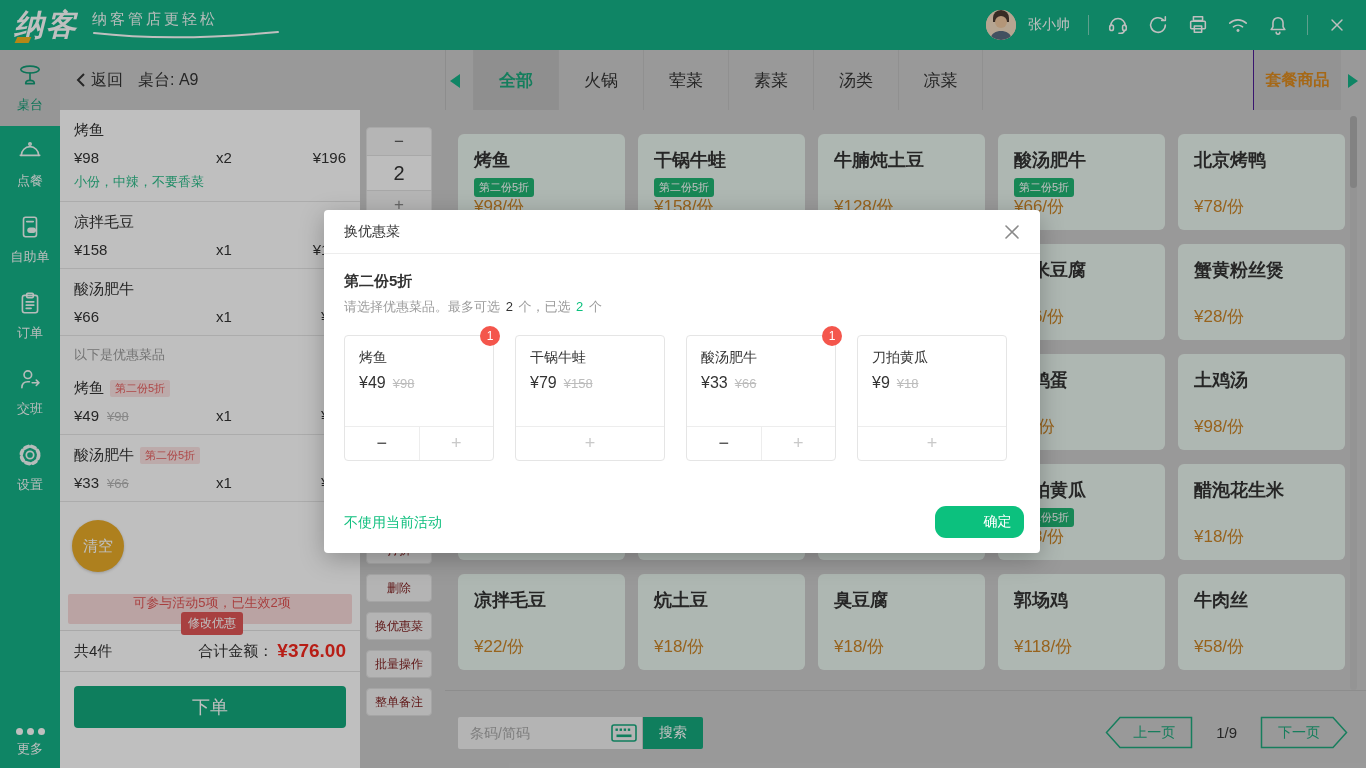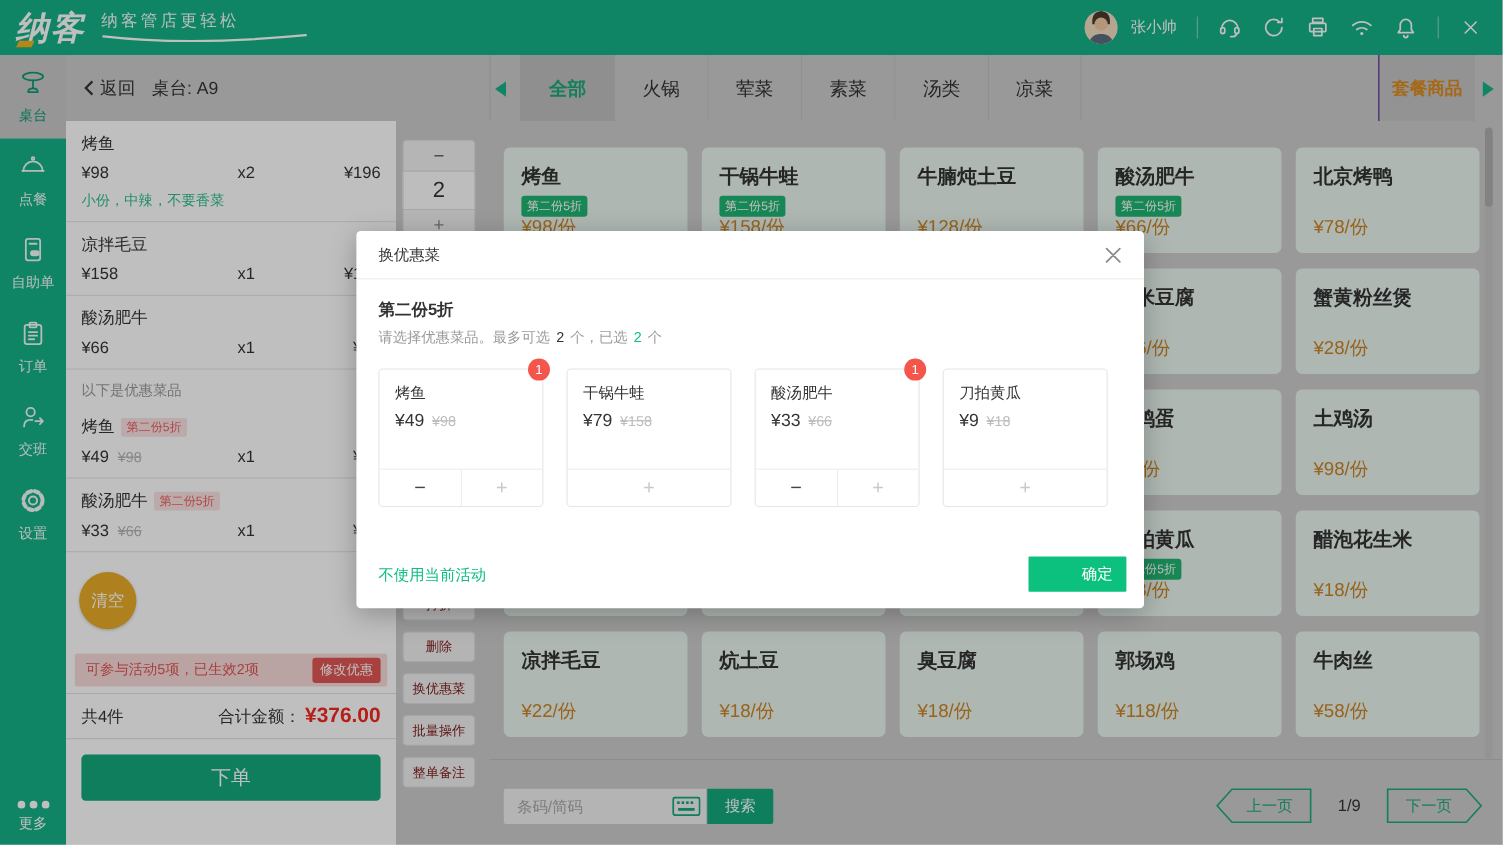--- a/index.html
+++ b/index.html
@@ -66,21 +66,21 @@
   .strike { color:#b5b5b5; text-decoration:line-through; font-size:13px; }
   .oi-qty { width:66px; color:#333; }
   .oi-total { width:64px; text-align:right; }
   .oi-note { margin-top:7px; font-size:13px; color:#2fbd8b; }
   .promo-header { padding:10px 14px 4px; font-size:13px; color:#9a9a9a; }
   .clear-zone { position:relative; height:92px; border-bottom:0; }
   .clear-btn { position:absolute; left:12px; top:18px; width:52px; height:52px; border-radius:50%;
     background:#e8ab28; color:#fff; font-size:15px; display:flex; align-items:center; justify-content:center;
     cursor:pointer; box-shadow:0 1px 3px rgba(0,0,0,.2); }
   .act-bar { margin:0 8px; height:30px; background:#f9dada; border-radius:2px; display:flex;
-    align-items:center; padding:0 6px 0 10px; }
+    align-items:center; padding:0 6px 0 10px;flex-direction:column; }
   .act-text { font-size:13px; color:#e05555; flex:1; }
   .act-btn { font-size:12px; color:#fff; background:#e05656; border-radius:3px; padding:3px 7px; cursor:pointer; }
   .sum-row { margin-top:6px; border-top:1px solid #e2e2e2; border-bottom:1px solid #e2e2e2; height:42px;
     display:flex; align-items:center; padding:0 14px; }
   .sum-count { font-size:15px; color:#333; flex:1; }
   .sum-label { font-size:15px; color:#333; }
   .sum-total { font-size:19px; font-weight:bold; color:#f5281e; margin-left:4px; }
   .submit-btn { margin:14px 14px 0; height:42px; background:#13a97c; border-radius:4px; color:#fff;
     font-size:18px; display:flex; align-items:center; justify-content:center; cursor:pointer; }
 
@@ -146,21 +146,21 @@
   .mc-price { font-size:16px; color:#333; }
   .mc-orig { font-size:13px; color:#bcbcbc; text-decoration:line-through; }
   .mc-badge { position:absolute; top:-10px; right:-7px; width:20px; height:20px; border-radius:50%;
     background:#f4564c; color:#fff; font-size:12px; display:flex; align-items:center; justify-content:center; }
   .mc-foot { position:absolute; left:0; right:0; bottom:0; height:34px; border-top:1px solid #ededed; display:flex; }
   .mc-half { flex:1; display:flex; align-items:center; justify-content:center; font-size:18px; cursor:pointer; }
   .mc-half.minus { color:#444; border-right:1px solid #ededed; }
   .mc-half.plus { color:#c9c9c9; }
   .m-skip { position:absolute; left:20px; top:514px; font-size:14px; color:#0fbf7e; cursor:pointer; }
   .m-confirm { position:absolute; right:16px; top:506px; width:89px; height:32px; background:#0cc17e;
-    border-radius:1px; color:#fff; font-size:14px; display:flex; align-items:center; justify-content:center;
+    border-radius:11px; color:#fff; font-size:14px; display:flex; align-items:center; justify-content:center;
     cursor:pointer;padding-left:36px; }
   .m-skip, .m-confirm { top:auto; }
   .m-skip { bottom:21px; }
   .m-confirm { bottom:15px; }
 </style>
 </head>
 <body>
 
 <div class="screen">
 

